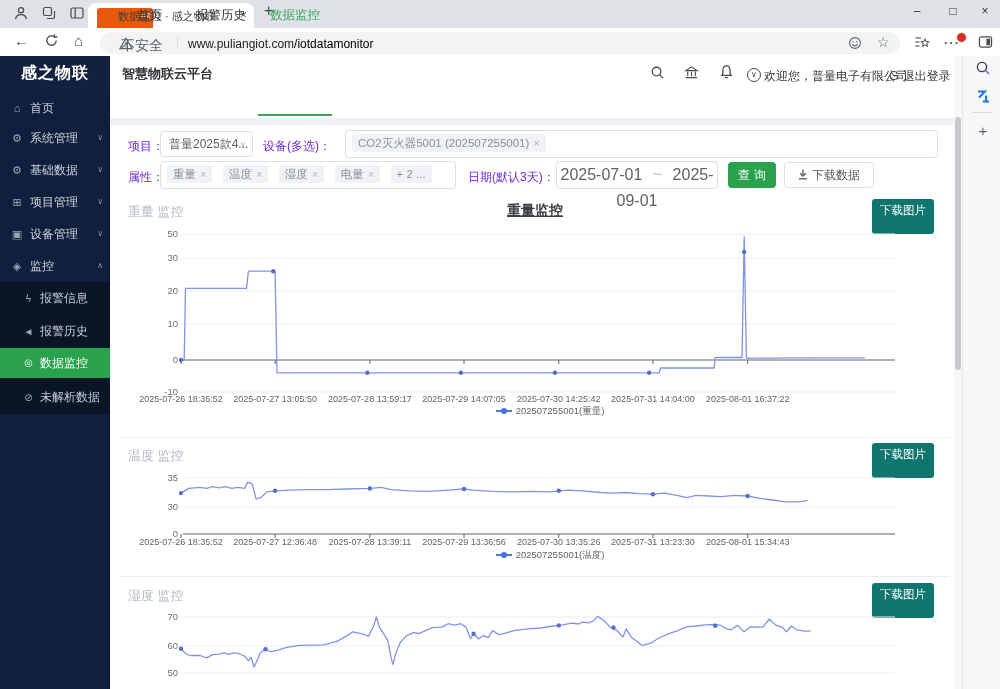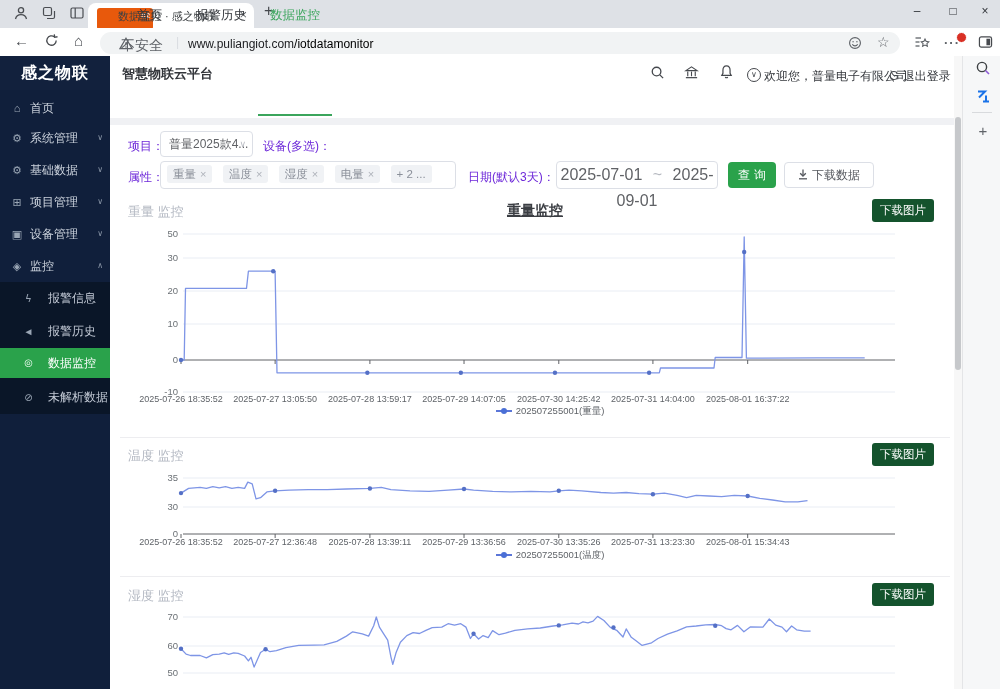--- a/index.html
+++ b/index.html
@@ -39,21 +39,21 @@
   #logout .g{font-size:12.5px;color:#45484d;margin-right:4px;}
   
   #sidenav{position:absolute;left:0;top:90px;width:110px;height:599px;background:#101f3b;}
   #subnav{position:absolute;left:0;top:282px;width:110px;height:132px;background:#0a1628;}
   .nav-item{position:absolute;left:0;width:110px;height:32px;color:#ccd3dd;font-size:12px;line-height:32px;}
   .nv-ic{position:absolute;left:10px;width:14px;text-align:center;font-size:11px;color:#9aa6b5;}
   .nv-lb{position:absolute;left:30px;white-space:nowrap;}
   .nv-ch{position:absolute;right:7px;font-size:8px;color:#8b97a8;}
   .sub-item{position:absolute;left:0;width:110px;height:33px;color:#c3cad6;font-size:12px;line-height:33px;}
   .sb-ic{position:absolute;left:22px;width:13px;text-align:center;font-size:10px;color:#9aa6b5;}
-  .sb-lb{position:absolute;left:40px;white-space:nowrap;margin-left:8px;}
+  .sb-lb{position:absolute;left:40px;white-space:nowrap;}
   .sub-item.active{background:#2aa24b;color:#fff;}
   .sub-item.active .sb-ic{color:#eafbef;}
   
   #tabsrow{position:absolute;left:110px;top:90px;width:844px;height:28px;background:#fff;}
   .ptab{position:absolute;top:7px;font-size:12.5px;color:#33363b;}
   .ptab.active{color:#3ba55c;}
   #tab-underline{position:absolute;left:258px;top:114px;width:74px;height:2px;background:#3ba55c;}
   #band{position:absolute;left:110px;top:118px;width:844px;height:7px;background:#f0f1f4;}
   #panel{position:absolute;left:110px;top:125px;width:844px;height:564px;background:#fff;}
   .flabel{position:absolute;font-size:12px;color:#6d28d9;}
@@ -64,21 +64,21 @@
   .ftag{display:inline-block;background:#f0f2f5;border-radius:3px;font-size:11.5px;color:#8a8f99;padding:2px 6px;margin:3px 0 0 6px;line-height:14px;white-space:nowrap;}
   .ftag .x{color:#aeb2ba;margin-left:4px;font-size:11px;}
   #attr-box{left:160px;top:161px;width:296px;height:28px;white-space:nowrap;overflow:hidden;}
   #date-box{left:556px;top:161px;width:162px;height:28px;text-align:center;font-size:16px;color:#606266;line-height:26px;}
   #query-btn{position:absolute;left:728px;top:162px;width:48px;height:26px;background:#2aa24b;color:#fff;font-size:12px;text-align:center;line-height:26px;border-radius:4px;letter-spacing:4px;text-indent:4px;}
   #dl-btn{position:absolute;left:784px;top:162px;width:90px;height:26px;border:1px solid #dcdfe6;border-radius:4px;font-size:12px;color:#55585e;text-align:center;line-height:24px;box-sizing:border-box;}
   
   .chart-head{position:absolute;left:120px;width:830px;height:24px;}
   .side-label{position:absolute;left:8px;top:4px;font-size:13px;color:#b3b8c2;}
   .chart-title{position:absolute;left:0;width:100%;text-align:center;top:3px;font-size:14px;font-weight:bold;color:#3b3e43;text-decoration:underline;}
-  .dlpic{position:absolute;right:16px;top:0;width:62px;height:23px;background:#14532d;color:#fff;font-size:11.5px;text-align:center;line-height:23px;border-radius:3px;}
+  .dlpic{position:absolute;right:16px;top:0;width:62px;height:35px;background:#0f766e;color:#fff;font-size:11.5px;text-align:center;line-height:23px;border-radius:3px;}
   .chart-svg{position:absolute;left:150px;width:800px;overflow:visible;}
   .legend{position:absolute;left:150px;width:800px;text-align:center;font-size:9.5px;color:#5f6368;}
   .lg-mark{display:inline-block;position:relative;width:16px;height:2px;background:#5b76d8;vertical-align:middle;margin-right:4px;}
   .lg-mark:after{content:"";position:absolute;left:5px;top:-2px;width:6px;height:6px;border-radius:50%;background:#4a6fd6;}
   .divider{position:absolute;left:120px;width:830px;height:1px;background:#ededf0;}
   svg text{font-family:"Liberation Sans","DejaVu Sans",sans-serif;}
 </style>
 </head>
 <body>
 
@@ -243,20 +243,23 @@
   <div id="tab-underline"></div>
   <div id="band"></div>
   <div id="panel"></div>
 
   <span class="flabel" style="left:128px;top:138px">项目：</span>
   <div class="fbox" id="proj-select">
     <span>普量2025款4...</span>
     <span id="proj-chev">∨</span>
   </div>
   <span class="flabel" style="left:263px;top:138px">设备(多选)：</span>
+  <div class="fbox" id="dev-box">
+    <span class="ftag"><span>CO2灭火器5001 (202507255001)</span><span class="x">×</span></span>
+  </div>
   <span class="flabel" style="left:128px;top:169px">属性：</span>
   <div class="fbox" id="attr-box">
     <span class="ftag"><span>重量</span><span class="x">×</span></span>
     <span class="ftag"><span>温度</span><span class="x">×</span></span>
     <span class="ftag"><span>湿度</span><span class="x">×</span></span>
     <span class="ftag"><span>电量</span><span class="x">×</span></span>
     <span class="ftag"><span>+ 2 ...</span></span>
   </div>
   <span class="flabel" style="left:468px;top:169px">日期(默认3天)：</span>
   <div class="fbox" id="date-box">

